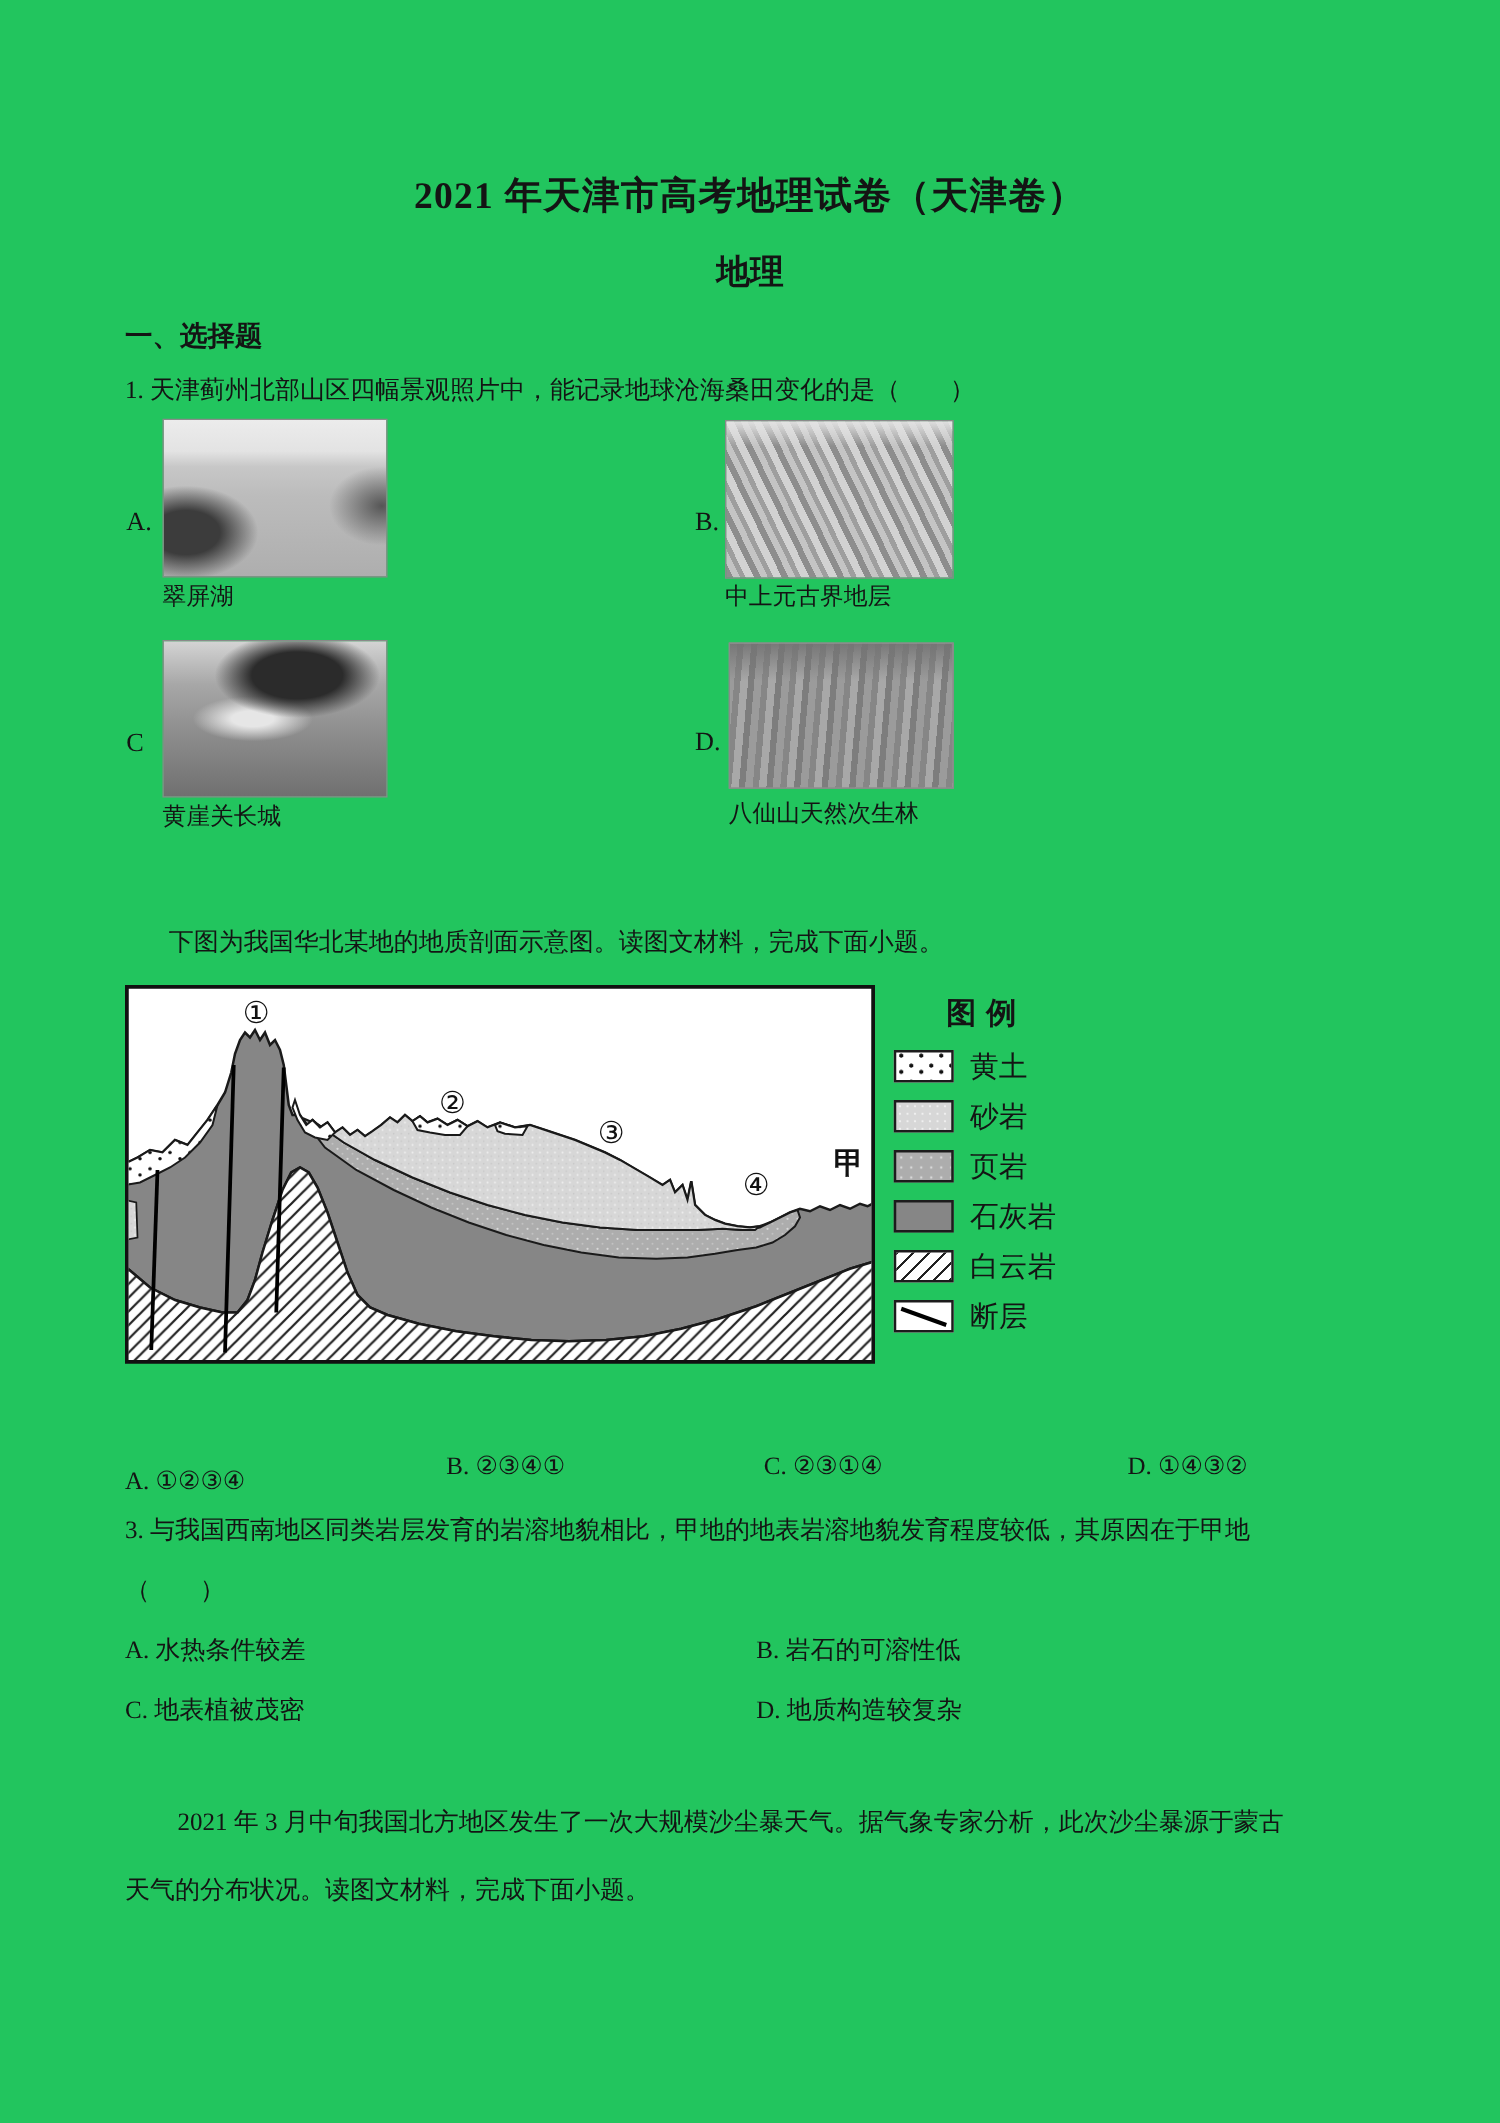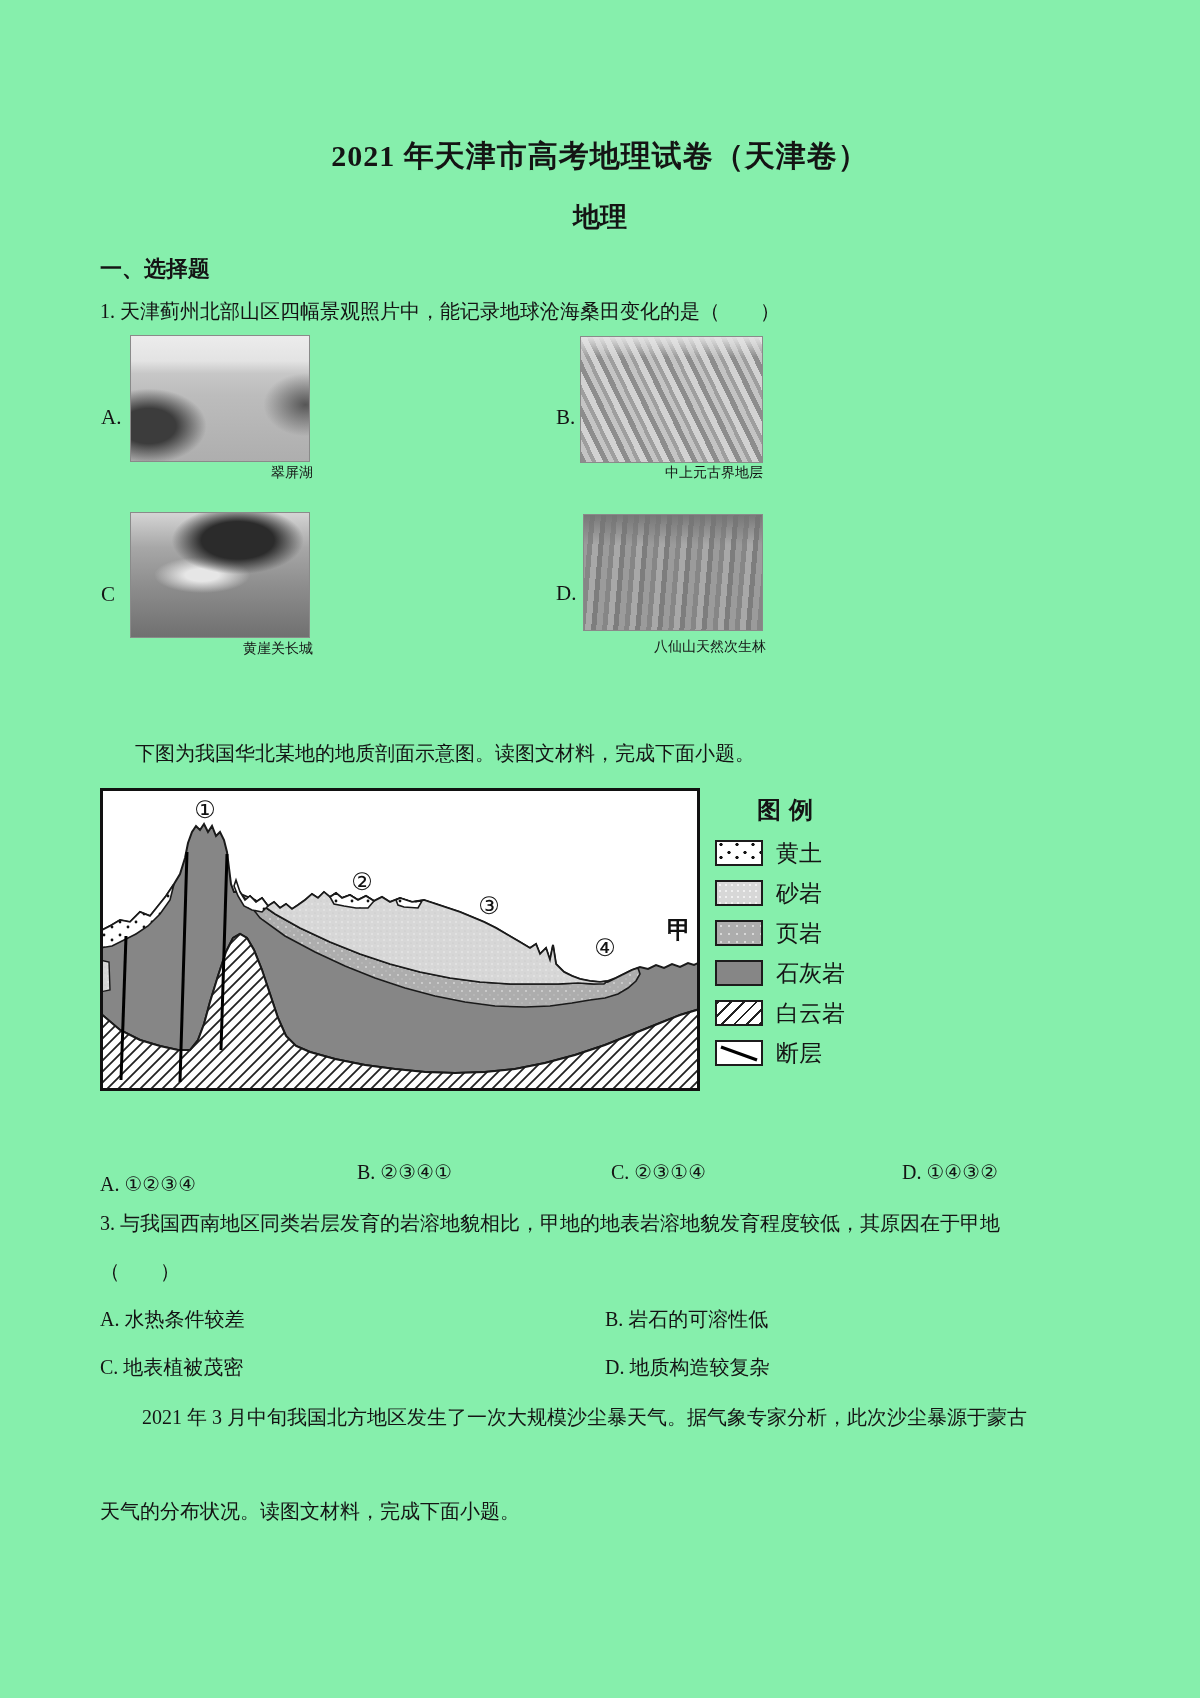--- a/index.html
+++ b/index.html
@@ -1,16 +1,16 @@
 <!DOCTYPE html>
 <html><head>
 <meta charset="utf-8">
 <style>
   html,body{margin:0;padding:0;background:#ffffff;}
-  .page{position:relative;width:1200px;height:1698px;background:#86efac;overflow:hidden;
+  .page{position:relative;width:1200px;height:1698px;background:#22c55e;overflow:hidden;
         font-family:"Liberation Serif","DejaVu Sans",serif;color:#141414;}
   .t{position:absolute;white-space:nowrap;}
   .doc-title{top:136px;left:0;width:1200px;text-align:center;font-size:30px;font-weight:bold;letter-spacing:1px;}
   .doc-subtitle{top:199px;left:0;width:1200px;text-align:center;font-size:27px;font-weight:bold;}
   .section-heading{top:254px;left:100px;font-size:22px;font-weight:bold;}
   .q1-text{top:298px;left:100px;font-size:20px;}
   .body-line{font-size:20px;}
   .photo{position:absolute;border:1px solid #8a8a8a;box-sizing:border-box;}
   .photo-a{left:130px;top:335px;width:180px;height:127px;background:
       radial-gradient(ellipse 85px 55px at 10% 72%, #3c3c3c 0%, #3c3c3c 32%, rgba(60,60,60,0) 68%),
@@ -20,41 +20,41 @@
       linear-gradient(180deg, rgba(228,228,228,.95) 0%, rgba(228,228,228,0) 16%),
       repeating-linear-gradient(64deg,#8d8d8d 0 5px,#c4c4c4 5px 10px,#9e9e9e 10px 14px,#d2d2d2 14px 20px);}
   .photo-c{left:130px;top:512px;width:180px;height:126px;background:
       radial-gradient(ellipse 66px 34px at 60% 22%, #2b2b2b 0 55%, rgba(43,43,43,0) 100%),
       radial-gradient(ellipse 48px 18px at 40% 50%, #e6e6e6 0 35%, rgba(230,230,230,0) 100%),
       linear-gradient(180deg,#d4d4d4 0%,#a7a7a7 28%,#8e8e8e 58%,#707070 100%);}
   .photo-d{left:583px;top:514px;width:180px;height:117px;background:
       linear-gradient(180deg, rgba(116,116,116,.9) 0%, rgba(116,116,116,0) 26%),
       repeating-linear-gradient(95deg,#9b9b9b 0 6px,#868686 6px 11px,#a8a8a8 11px 17px,#7d7d7d 17px 22px),#939393;}
   .photo-label{font-size:21px;}
-  .caption{position:absolute;width:183px;text-align:right;font-size:14px;}
+  .caption{position:absolute;width:183px;text-align:left;font-size:19px;}
   .figure{position:absolute;left:100px;top:788px;width:980px;height:304px;}
   .legend{position:absolute;left:615px;top:0;width:300px;}
   .legend-title{font-size:24px;font-weight:bold;letter-spacing:8px;margin:6px 0 14px 42px;}
   .legend-row{display:flex;align-items:center;height:26px;margin-bottom:14px;}
   .sw{width:48px;height:26px;border:2px solid #1c1c1c;box-sizing:border-box;flex:0 0 auto;}
   .sw-loess{background-color:#fff;
       background-image:radial-gradient(circle,#111 1.4px,transparent 1.9px),radial-gradient(circle,#111 1.4px,transparent 1.9px);
       background-size:16px 13px,16px 13px;background-position:4px 4px,12px 9px;}
   .sw-sand{background-color:#d7d7d7;background-image:radial-gradient(circle,#f0f0f0 .8px,transparent 1.2px);background-size:6px 6px;}
   .sw-shale{background-color:#adadad;background-image:radial-gradient(circle,#d8d8d8 .9px,transparent 1.3px);background-size:8px 8px;}
   .sw-lime{background:#868686;}
   .sw-dolo{background-color:#fff;background-image:repeating-linear-gradient(135deg,#222 0 1.8px,transparent 1.8px 9px);}
   .sw-fault{background:#fff;position:relative;}
   .legend-label{font-size:23px;margin-left:13px;}
   .q2-text{top:1118px;left:100px;}
   .opt{position:absolute;font-size:20px;}
   #q2o-a{left:100px;top:1160px;margin-top:12px;} #q2o-b{left:357px;top:1160px;} #q2o-c{left:611px;top:1160px;} #q2o-d{left:858px;top:1160px;margin-left:44px;}
   .q3-l1{top:1210px;left:100px;} .q3-l2{top:1258px;left:100px;}
   #q3o-a{left:100px;top:1306px;} #q3o-b{left:605px;top:1306px;text-align:center;} #q3o-c{left:100px;top:1354px;} #q3o-d{left:605px;top:1354px;}
-  #storm-l1{top:1404px;left:142px;text-align:right;} #storm-l2{top:1448px;left:100px;} #storm-l3{top:1498px;left:100px;}
+  #storm-l1{top:1444px;left:142px;text-align:right;} #storm-l2{top:1448px;left:100px;} #storm-l3{top:1498px;left:100px;}
 </style>
 </head>
 <body>
 
 <div class="page">
 
   <div class="t doc-title">2021 年天津市高考地理试卷（天津卷）</div>
   <div class="t doc-subtitle">地理</div>
   <div class="t section-heading">一、选择题</div>
 

